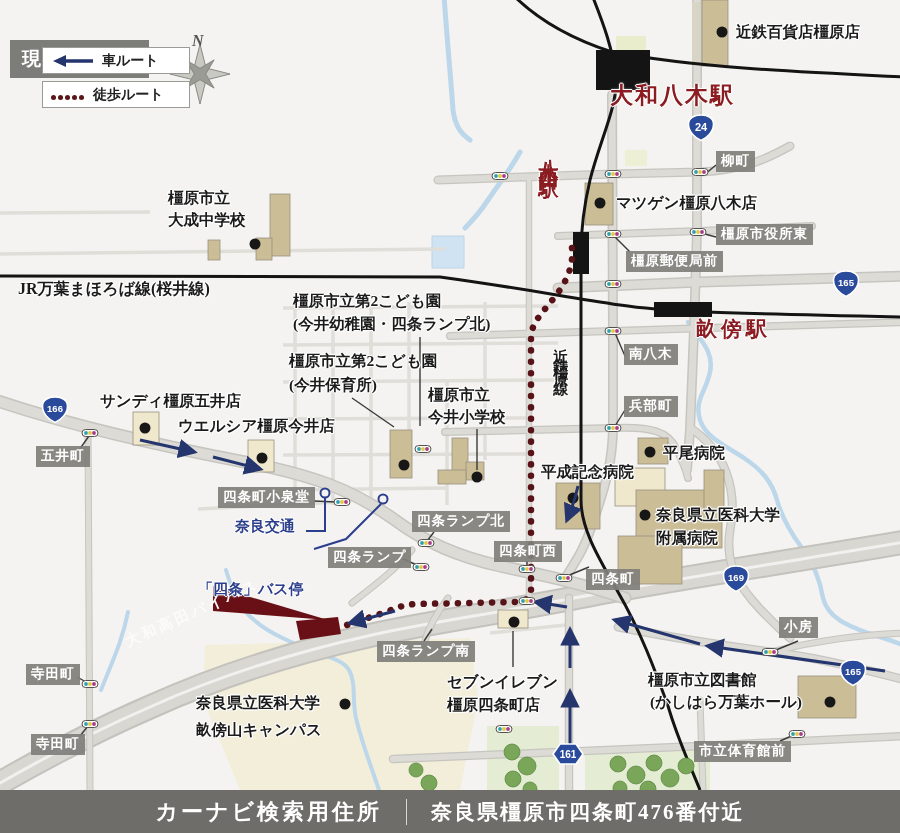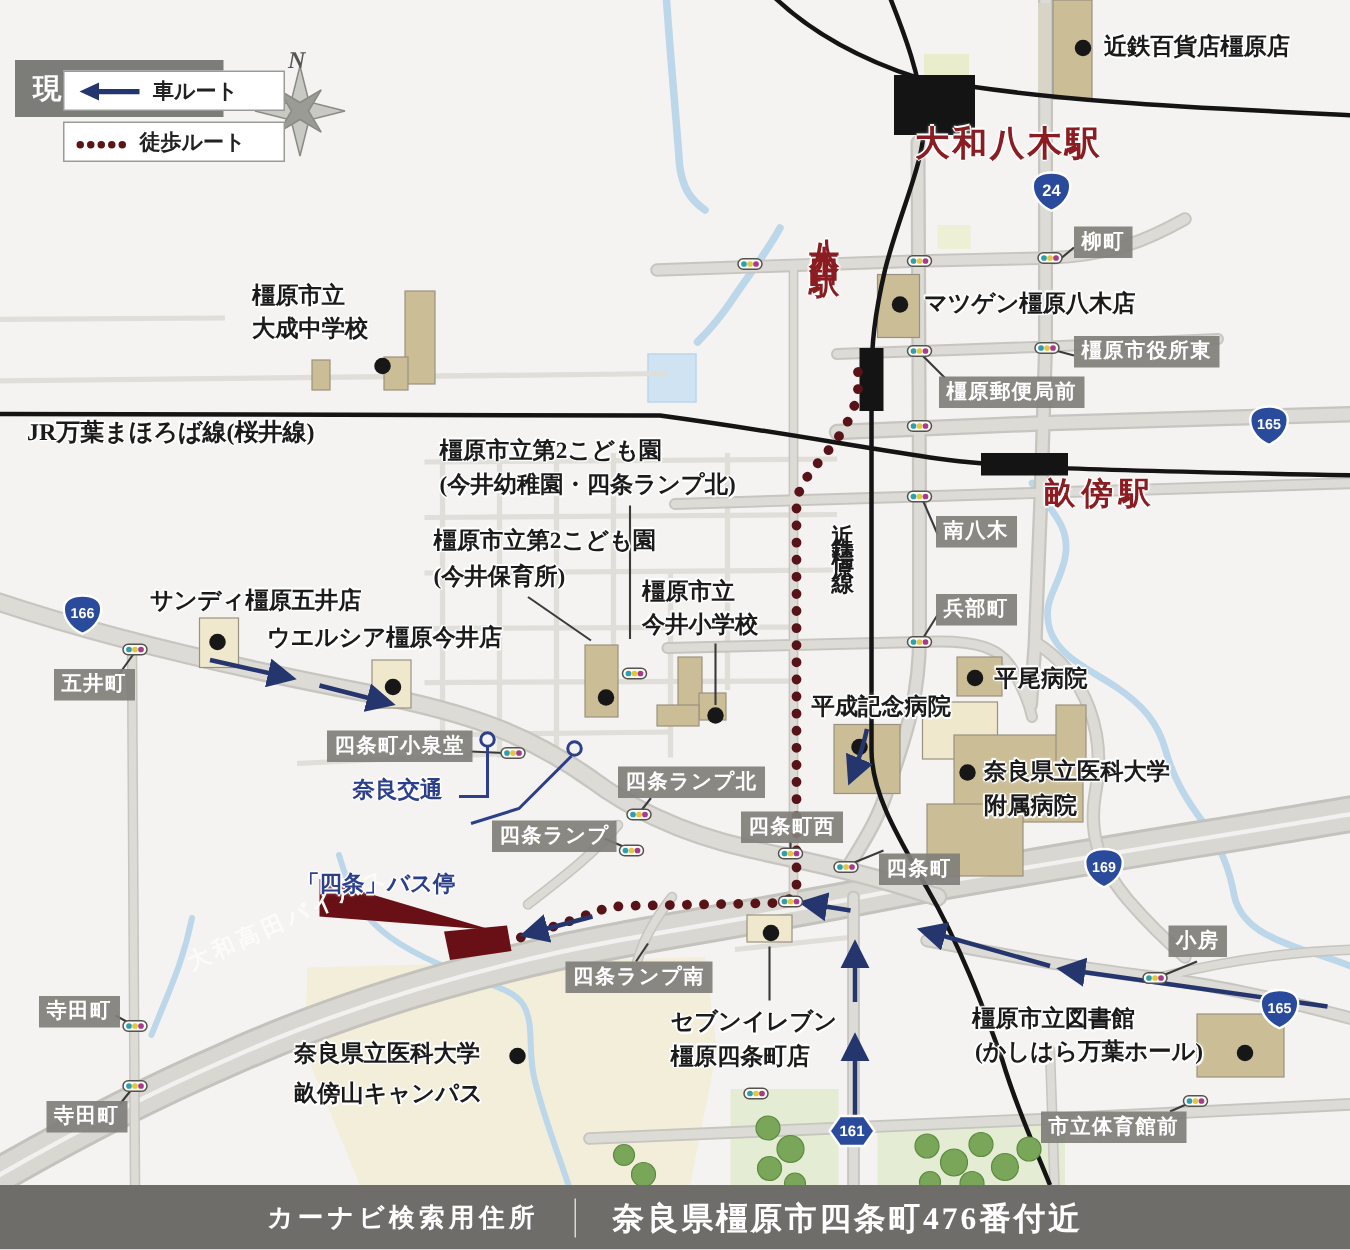--- a/index.html
+++ b/index.html
@@ -23,21 +23,21 @@
   .legend-text{font-size:14px;font-weight:700;color:#222;}
   .walk-dot{width:5px;height:5px;border-radius:50%;background:#5a1517;display:inline-block;margin-right:2px;}
   #site-box{position:absolute;left:124px;top:578px;width:90px;height:46px;background:#681016;
         color:#fff;display:flex;align-items:center;justify-content:center;font-size:29px;
         font-weight:700;letter-spacing:6px;padding-left:5px;box-sizing:border-box;}
   #bypass-lbl{position:absolute;left:122px;top:634px;color:#fbfbf8;font-size:15px;font-weight:700;
         letter-spacing:3px;transform:rotate(-24deg);transform-origin:left top;text-shadow:none;}
   #compass-n{position:absolute;left:192px;top:32px;font-size:16px;font-style:italic;color:#555;font-weight:700;}
   #footer{position:absolute;left:0;top:790px;width:900px;height:43px;background:#6e6d6a;
         display:flex;align-items:center;justify-content:center;gap:24px;color:#fff;}
-  #footer .f-label{font-size:17px;letter-spacing:3px;font-weight:700;}
+  #footer .f-label{font-size:22px;letter-spacing:3px;font-weight:700;}
   #footer .f-divider{width:1px;height:26px;background:#d8d8d6;}
   #footer .f-address{font-size:21px;letter-spacing:2px;font-weight:700;}
 </style>
 </head>
 <body>
 
 <div id="stage">
 
 <svg id="map-svg" width="900" height="790" viewBox="0 0 900 790">
   <defs>

